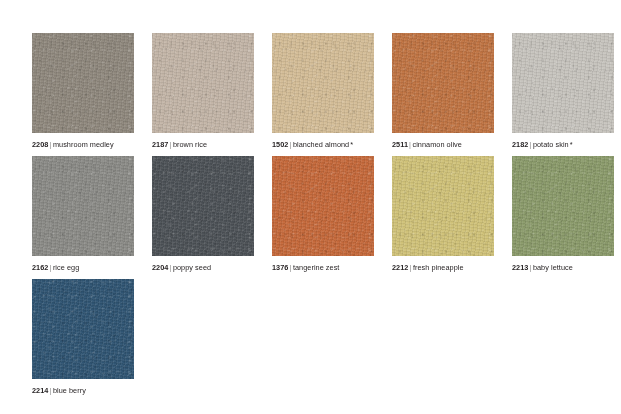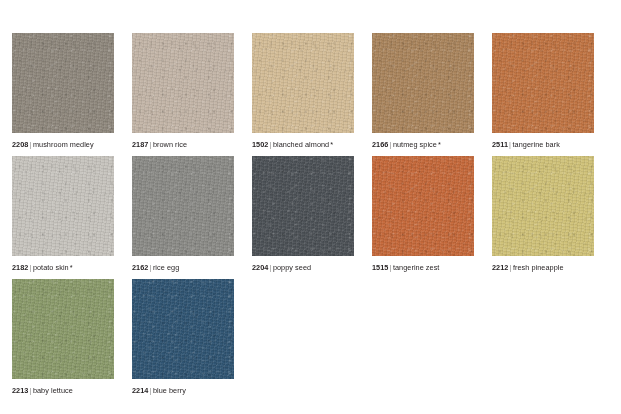--- a/index.html
+++ b/index.html
@@ -13,21 +13,21 @@
     background: #ffffff;
     font-family: "Liberation Sans", sans-serif;
     overflow: hidden;
   }
   #swatch-sheet {
     position: relative;
     width: 568px;
     height: 414px;
     background: #ffffff;
     box-sizing: border-box;
-    padding: 33px 0 0 12px;
+    padding: 33px 0 0 32px;
   }
   .swatch-grid {
     display: grid;
     grid-template-columns: repeat(5, 102px);
     grid-template-rows: repeat(3, 123px);
     column-gap: 18px;
     row-gap: 0px;
   }
   .swatch-cell {
     position: relative;
@@ -114,31 +114,25 @@
     </div>
   </div>
 
   <div class="swatch-cell">
     <div class="swatch-chip" style="background-color: rgb(211, 188, 150);"></div>
     <div class="swatch-label">
       <span class="swatch-code">1502</span><span class="swatch-sep">|</span><span class="swatch-name">blanched almond</span><span class="swatch-star">*</span>
     </div>
   </div>
 
-  <div class="swatch-cell">
-    <div class="swatch-chip" style="background-color: rgb(169, 132, 92);"></div>
-    <div class="swatch-label">
-      <span class="swatch-code">2166</span><span class="swatch-sep">|</span><span class="swatch-name">nutmeg spice</span><span class="swatch-star">*</span>
-    </div>
-  </div>
 
   <div class="swatch-cell">
     <div class="swatch-chip" style="background-color: rgb(191, 115, 66);"></div>
     <div class="swatch-label">
-      <span class="swatch-code">2511</span><span class="swatch-sep">|</span><span class="swatch-name">tangerine bark</span><span class="swatch-star"></span>
+      <span class="swatch-code">2511</span><span class="swatch-sep">|</span><span class="swatch-name">cinnamon olive</span><span class="swatch-star"></span>
     </div>
   </div>
 
 
   <div class="swatch-cell">
     <div class="swatch-chip" style="background-color: rgb(198, 195, 189);"></div>
     <div class="swatch-label">
       <span class="swatch-code">2182</span><span class="swatch-sep">|</span><span class="swatch-name">potato skin</span><span class="swatch-star">*</span>
     </div>
   </div>
@@ -155,21 +149,21 @@
     <div class="swatch-label">
       <span class="swatch-code">2204</span><span class="swatch-sep">|</span><span class="swatch-name">poppy seed</span><span class="swatch-star"></span>
     </div>
   </div>
 
 
 
   <div class="swatch-cell">
     <div class="swatch-chip" style="background-color: rgb(196, 104, 58);"></div>
     <div class="swatch-label">
-      <span class="swatch-code">1515</span><span class="swatch-sep">|</span><span class="swatch-name">tangerine zest</span><span class="swatch-star"></span>
+      <span class="swatch-code">1376</span><span class="swatch-sep">|</span><span class="swatch-name">tangerine zest</span><span class="swatch-star"></span>
     </div>
   </div>
 
   <div class="swatch-cell">
     <div class="swatch-chip" style="background-color: rgb(207, 193, 120);"></div>
     <div class="swatch-label">
       <span class="swatch-code">2212</span><span class="swatch-sep">|</span><span class="swatch-name">fresh pineapple</span><span class="swatch-star"></span>
     </div>
   </div>
 

